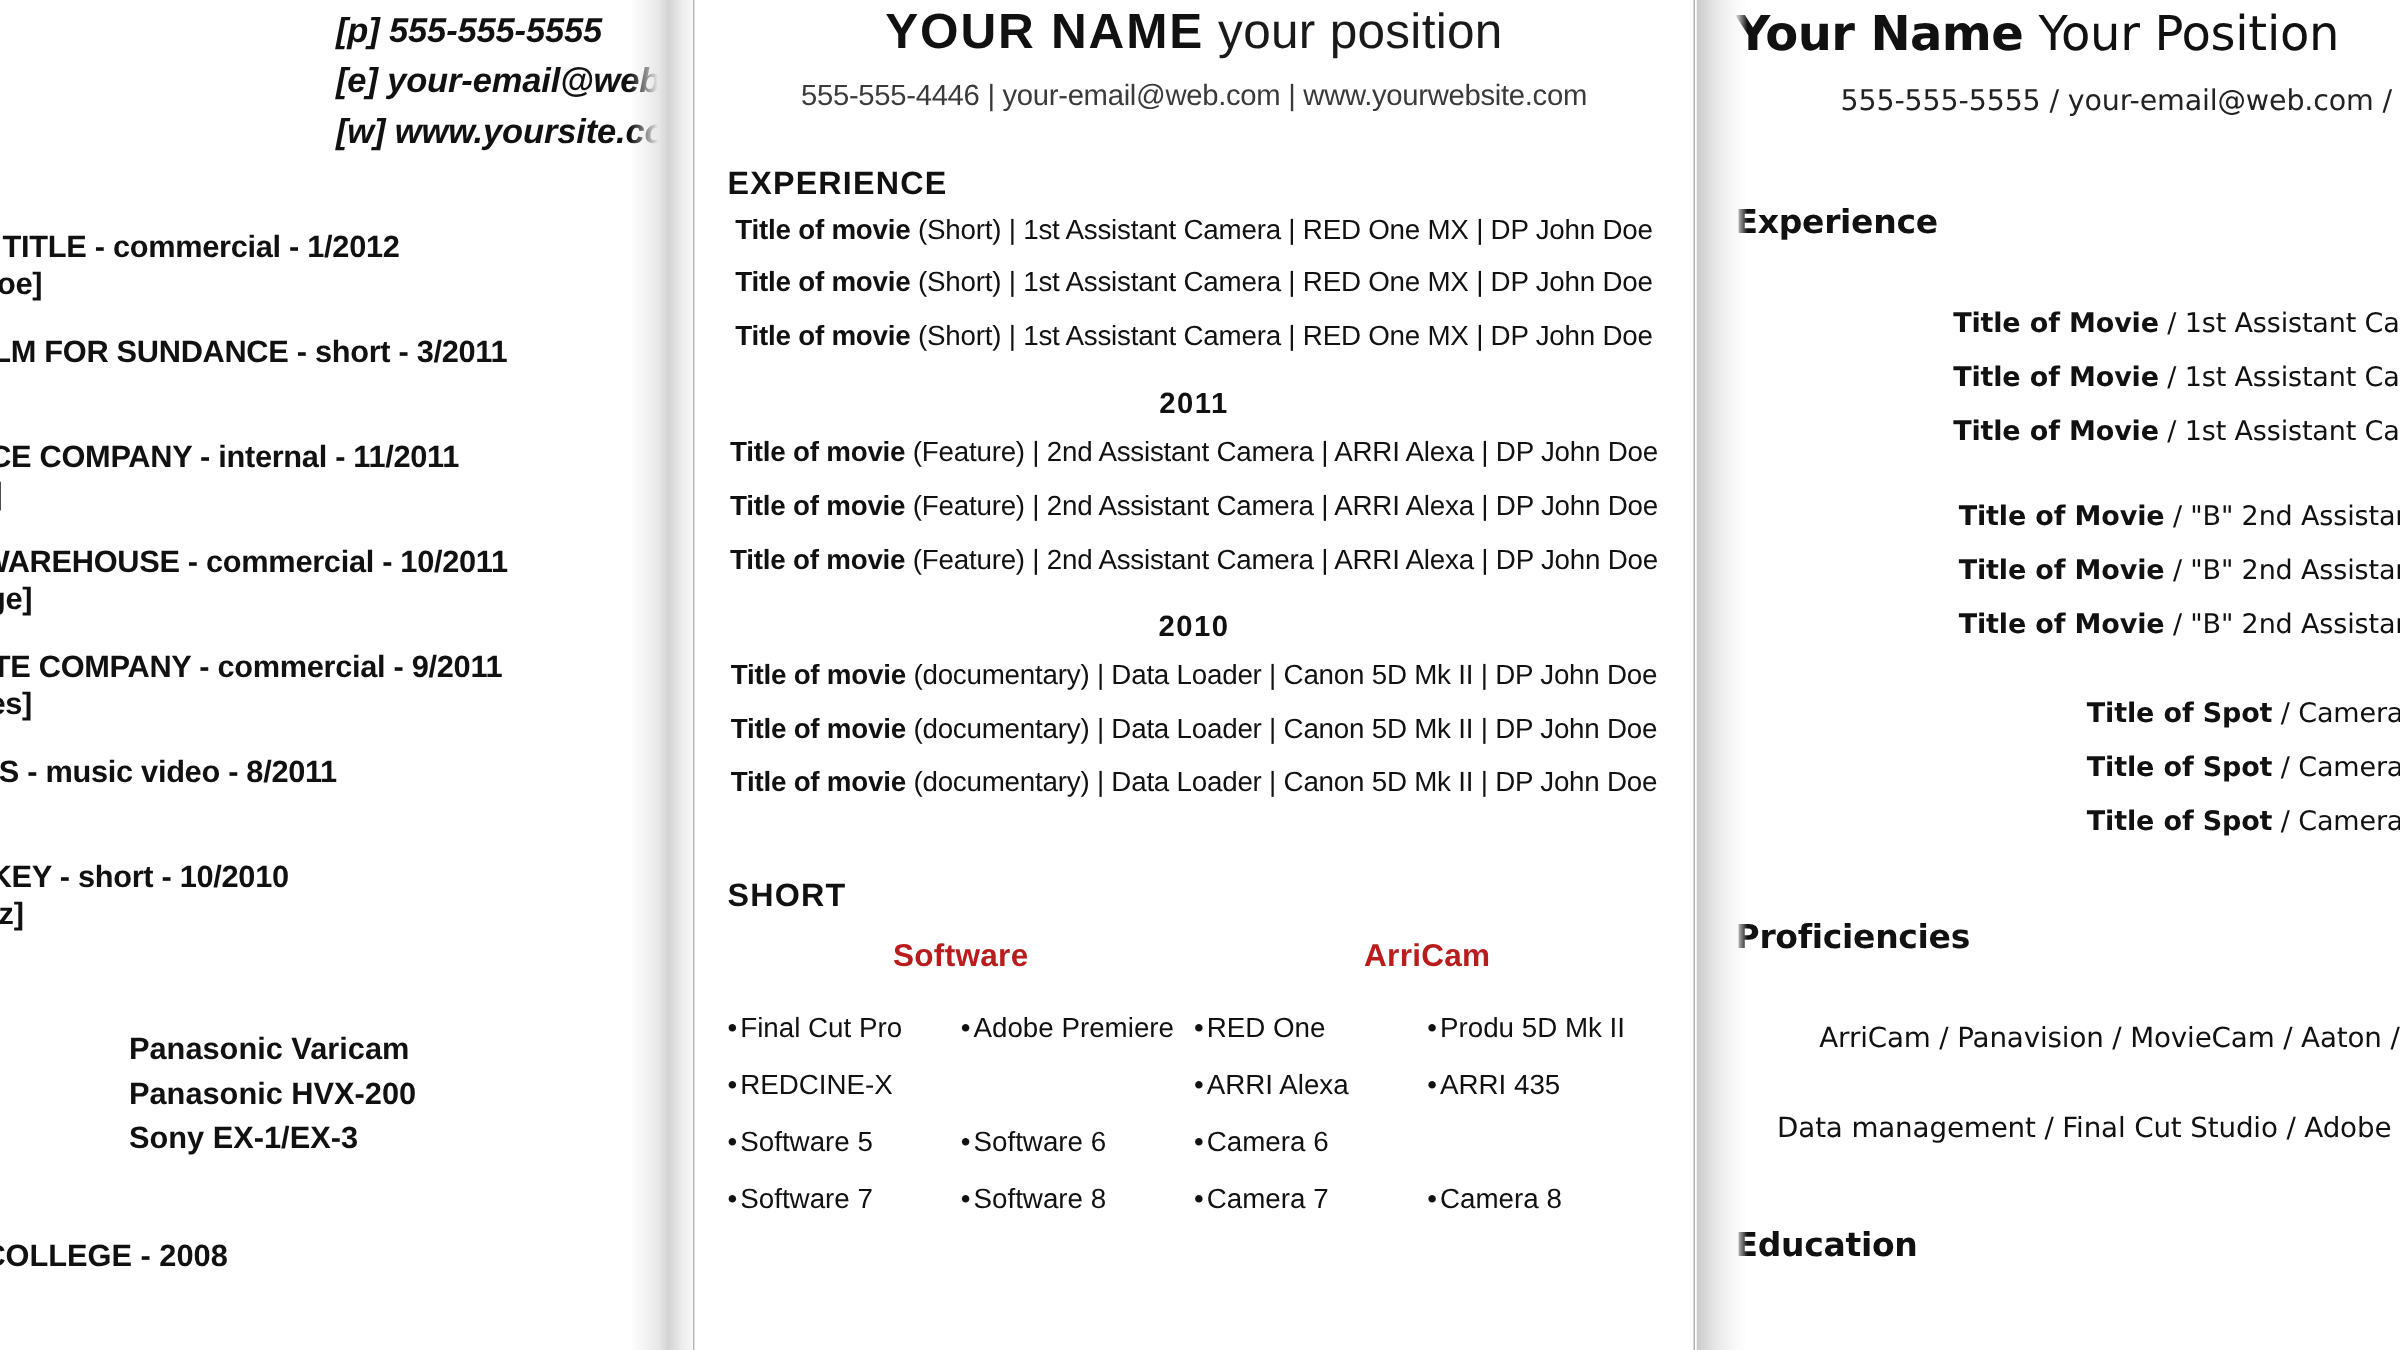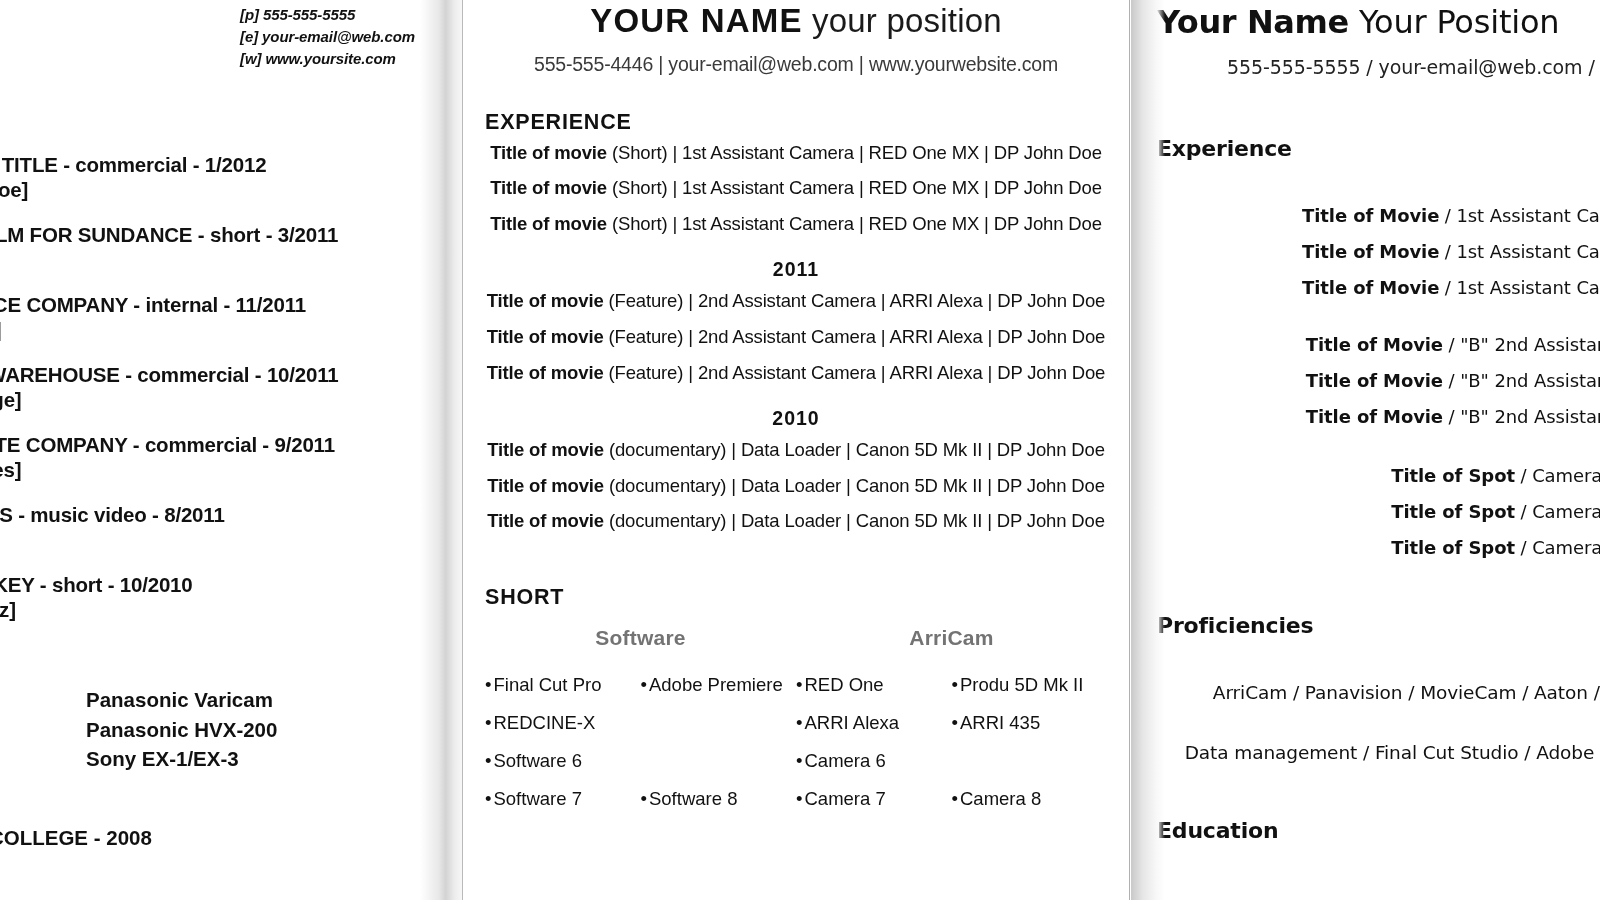--- a/index.html
+++ b/index.html
@@ -76,22 +76,22 @@
     background: linear-gradient(to right, #c9c9c9 0%, #e6e6e6 35%, #f8f8f8 75%, rgba(255,255,255,0) 100%);
     pointer-events: none;
     z-index: 3;
   }
 
   
   .l-inner { position: relative; padding: 0 36px 0 40px; }
 
   .l-contact {
     position: absolute;
-    left: 408px; top: 4px;
-    font-size: 15px;
+    left: 392px; top: 4px;
+    font-size: 23px;
     font-weight: 700;
     font-style: italic;
     color: #111;
     line-height: 1.45;
     white-space: nowrap;
   }
   .l-contact div { letter-spacing: -0.1px; }
 
   .l-exp {
     position: absolute;
@@ -201,21 +201,21 @@
 
   .m-skill-grid {
     display: flex;
     margin-top: 16px;
   }
   .m-skill-col { width: 50%; }
   .m-skill-head {
     text-align: center;
     font-size: 21px;
     font-weight: 700;
-    color: #737373;
+    color: #b91c1c;
     margin-bottom: 16px;
     letter-spacing: 0.2px;
   }
   .m-skill-rows { display: block; }
   .m-skill-row {
     display: flex;
     font-size: 18.5px;
     color: #111;
     line-height: 2.07;
   }
@@ -402,20 +402,21 @@
           <div class="m-skill-head">Software</div>
           <div class="m-skill-rows">
             <div class="m-skill-row">
               <span class="cell"><span class="bullet">•</span><span>Final Cut Pro</span></span>
               <span class="cell"><span class="bullet">•</span><span>Adobe Premiere</span></span>
             </div>
             <div class="m-skill-row">
               <span class="cell"><span class="bullet">•</span><span>REDCINE-X</span></span>
             </div>
             <div class="m-skill-row">
+              <span class="cell"><span class="bullet">•</span><span>Software 5</span></span>
               <span class="cell"><span class="bullet">•</span><span>Software 6</span></span>
             </div>
             <div class="m-skill-row">
               <span class="cell"><span class="bullet">•</span><span>Software 7</span></span>
               <span class="cell"><span class="bullet">•</span><span>Software 8</span></span>
             </div>
           </div>
         </div>
 
         <div class="m-skill-col cam">

